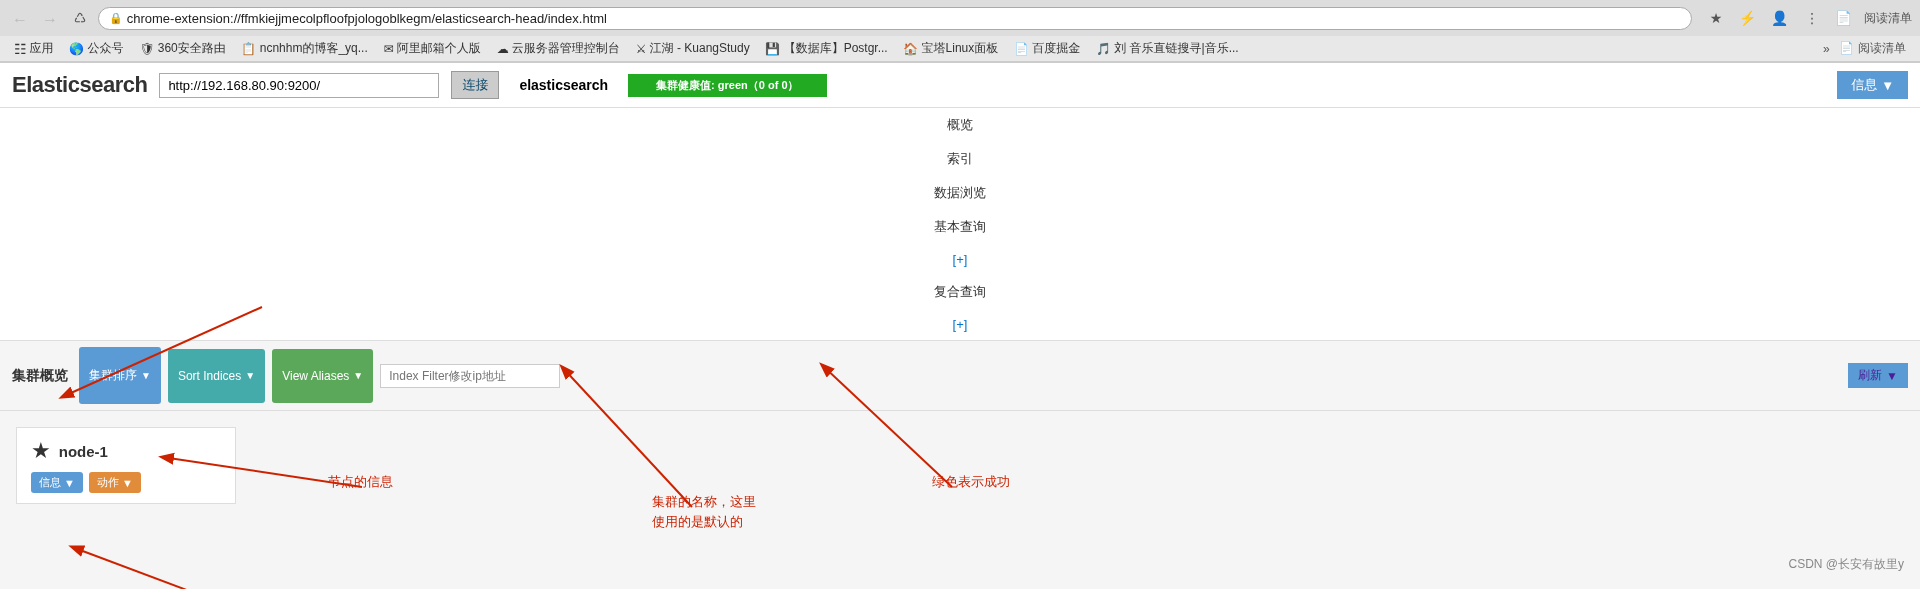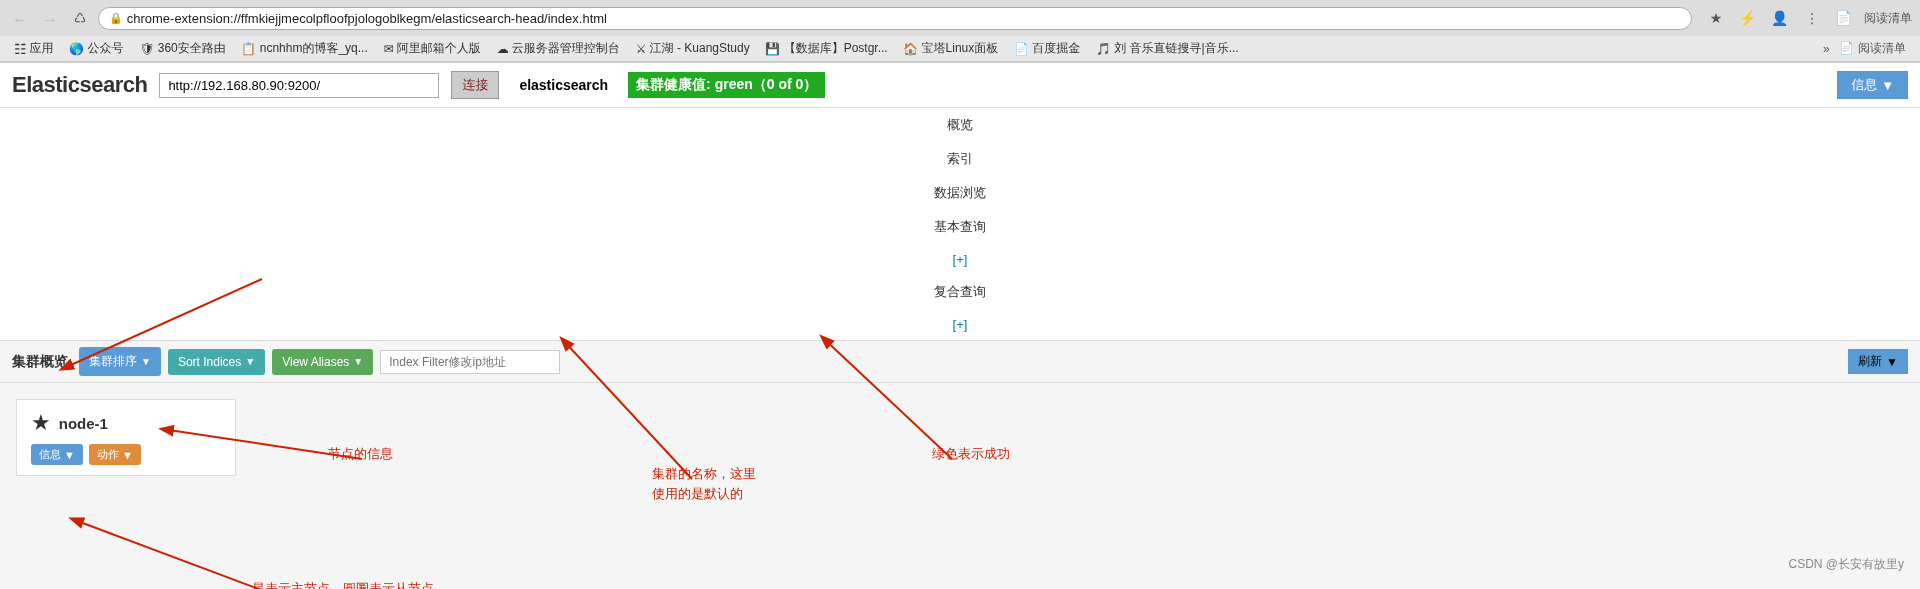--- a/index.html
+++ b/index.html
@@ -22,40 +22,40 @@
     .bookmark-item { display: flex; align-items: center; gap: 3px; padding: 2px 6px; white-space: nowrap; cursor: pointer; color: #333; }
     .apps-icon { font-size: 14px; }
 
     
     .app-container { background: #f5f5f5; min-height: 460px; }
 
     
     .app-header { background: #fff; border-bottom: 1px solid #ddd; padding: 8px 12px; display: flex; align-items: center; gap: 12px; }
     .app-title { font-size: 22px; font-weight: bold; color: #333; letter-spacing: -0.5px; }
     .url-input { border: 1px solid #aaa; padding: 4px 8px; font-size: 13px; width: 280px; }
-    .connect-btn { background: #ccc; border: 1px solid #999; padding: 4px 10px; cursor: pointer; font-size: 13px; color: #7f1d1d; }
+    .connect-btn { background: #ccc; border: 1px solid #999; padding: 4px 10px; cursor: pointer; font-size: 13px; color: #0c4a6e; }
     .cluster-name { font-weight: bold; font-size: 14px; color: #000; margin-left: 8px; }
-    .health-badge { background: #22aa22; color: #fff; padding: 4px 8px; font-size: 14px; font-weight: bold; margin-left: 8px; }
+    .health-badge { background: #22aa22; color: #fff; padding: 4px 28px; font-size: 11px; font-weight: bold; margin-left: 8px; }
     .info-btn { margin-left: auto; background: #5b9bd5; border: none; color: #fff; padding: 5px 14px; cursor: pointer; font-size: 13px; display: flex; align-items: center; gap: 4px; }
 
     
     .nav-tabs { background: #fff; border-bottom: 1px solid #ddd; display: flex; align-items: center; padding: 0 12px; flex-direction: column; }
     .nav-tab { padding: 8px 14px; cursor: pointer; font-size: 13px; color: #333; border: none; background: transparent; }
     .nav-tab-add { color: #0077cc; }
 
     
     .toolbar-row { background: #f5f5f5; border-bottom: 1px solid #ddd; display: flex; align-items: center; padding: 6px 12px; gap: 7px; }
     .toolbar-label { font-size: 14px; font-weight: bold; color: #333; margin-right: 4px; }
-    .dropdown-btn { display: flex; align-items: center; gap: 4px; padding: 6px 10px; cursor: pointer; font-size: 12px; color: #fff; border: none; border-radius: 3px; }
+    .dropdown-btn { display: flex; align-items: center; gap: 4px; padding: 20px 10px; cursor: pointer; font-size: 12px; color: #fff; border: none; border-radius: 3px; }
     .btn-blue { background: #5b9bd5; }
     .btn-teal { background: #44aaaa; }
     .btn-green { background: #5ba85b; }
     .dropdown-arrow { font-size: 10px; }
     .index-filter { border: 1px solid #ccc; padding: 4px 8px; font-size: 12px; width: 180px; }
-    .refresh-btn { margin-left: auto; background: #5b9bd5; border: none; color: #000000; padding: 4px 10px; cursor: pointer; font-size: 12px; display: flex; align-items: center; gap: 4px; }
+    .refresh-btn { margin-left: auto; background: #5b9bd5; border: none; color: #4c1d95; padding: 4px 10px; cursor: pointer; font-size: 12px; display: flex; align-items: center; gap: 4px; }
 
     
     .main-content { padding: 16px; display: flex; align-items: flex-start; gap: 16px; min-height: 300px; }
     .node-card { background: #fff; border: 1px solid #ddd; padding: 10px 14px; min-width: 180px; width: 220px; }
     .node-header { display: flex; align-items: center; gap: 8px; margin-bottom: 8px; }
     .star-icon { font-size: 22px; color: #333; }
     .node-name { font-size: 15px; font-weight: bold; color: #333; }
     .node-actions { display: flex; gap: 6px; }
     .node-btn { display: flex; align-items: center; gap: 3px; padding: 3px 8px; cursor: pointer; font-size: 11px; color: #fff; border: none; border-radius: 3px; }
     .btn-sm-blue { background: #5b9bd5; }

